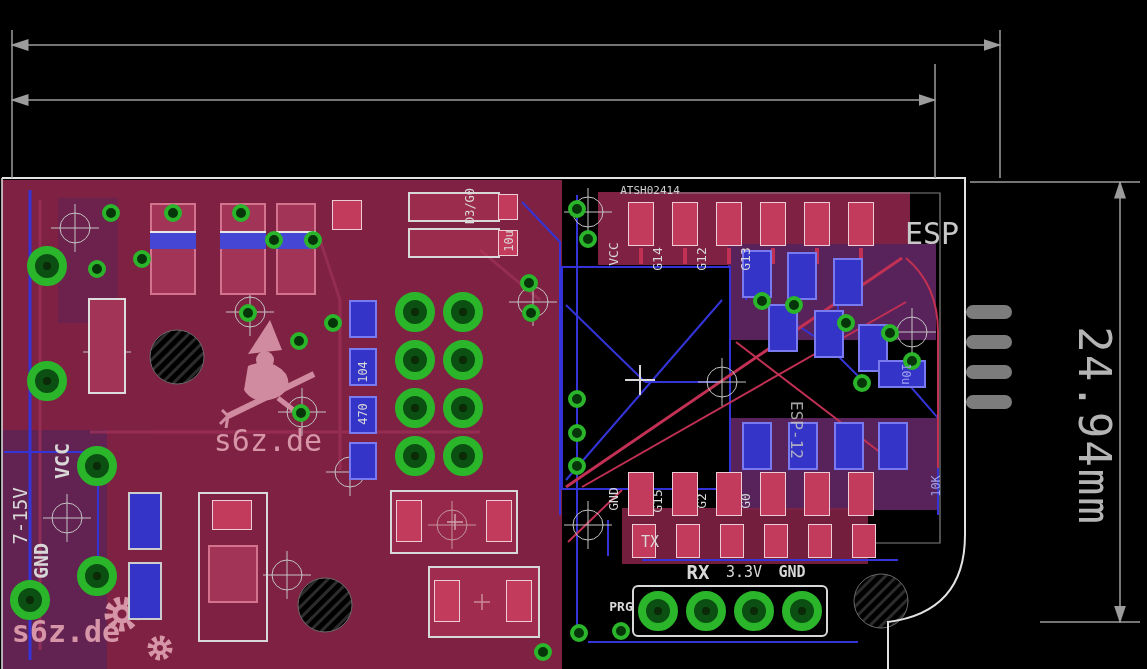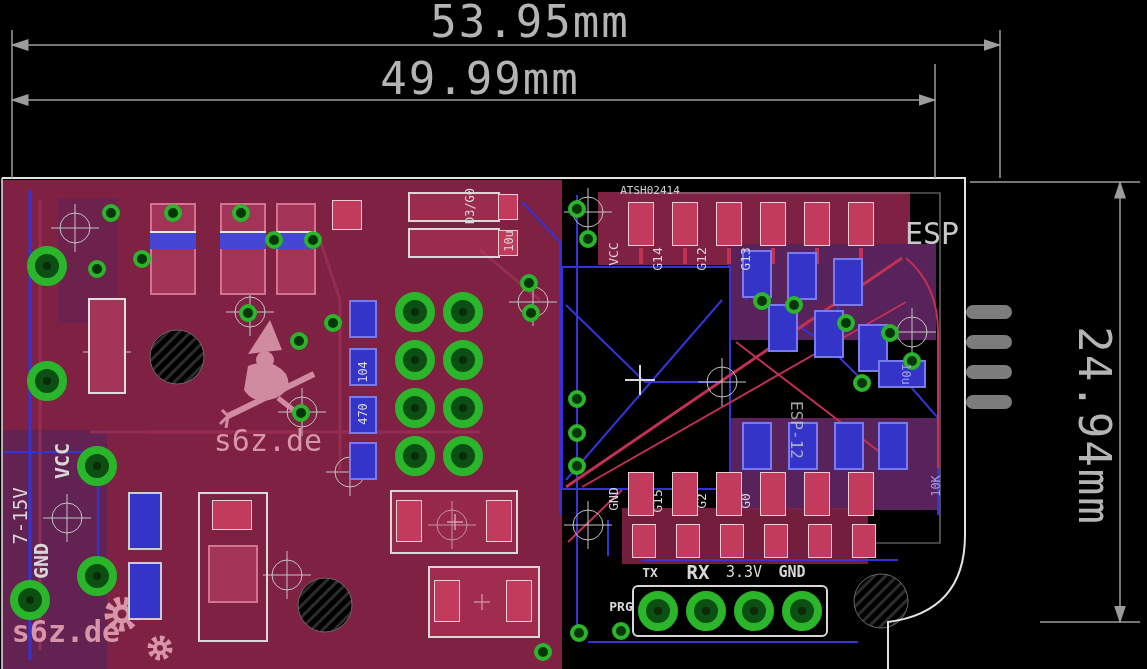--- a/index.html
+++ b/index.html
@@ -308,34 +308,32 @@
   <div class="via" style="left:753px;top:292px"></div>
   <div class="via" style="left:785px;top:296px"></div>
   <div class="via" style="left:837px;top:314px"></div>
   <div class="via" style="left:881px;top:324px"></div>
   <div class="via" style="left:853px;top:374px"></div>
   <div class="via" style="left:903px;top:352px"></div>
   <div class="via" style="left:612px;top:622px"></div>
   <div class="via" style="left:570px;top:624px"></div>
   <div class="via" style="left:534px;top:643px"></div>
 
-  <div class="lab dim" style="left:530px;top:22px">53.95mm</div>
-  <div class="lab dim" style="left:480px;top:79px">49.99mm</div>
   <div class="lab dim r90" style="left:1094px;top:426px">24.94mm</div>
 
   <div class="lab" style="left:932px;top:234px;font-size:30px;color:#c8c8c8">ESP</div>
   <div class="lab pink" style="left:268px;top:441px;font-size:30px">s6z.de</div>
   <div class="lab pink" style="left:66px;top:632px;font-size:30px;font-weight:bold">s6z.de</div>
 
   <div class="lab r270" style="left:62px;top:461px;font-size:20px;font-weight:bold">VCC</div>
   <div class="lab r270" style="left:41px;top:561px;font-size:20px;font-weight:bold">GND</div>
   <div class="lab r270" style="left:20px;top:516px;font-size:19px">7-15V</div>
 
   <div class="lab" style="left:621px;top:606px;font-size:13px;font-weight:bold">PRG</div>
-  <div class="lab" style="left:650px;top:572px;font-size:13px;font-weight:bold">TX</div>
+  <div class="lab" style="left:650px;top:542px;font-size:15px;font-weight:normal">TX</div>
   <div class="lab" style="left:698px;top:572px;font-size:19px;font-weight:bold">RX</div>
   <div class="lab" style="left:744px;top:572px;font-size:15px;font-weight:normal">3.3V</div>
   <div class="lab" style="left:792px;top:572px;font-size:15px;font-weight:bold">GND</div>
 
   <div class="lab r270" style="left:613px;top:254px;font-size:13px">VCC</div>
   <div class="lab r270" style="left:657px;top:259px;font-size:13px">G14</div>
   <div class="lab r270" style="left:701px;top:259px;font-size:13px">G12</div>
   <div class="lab r270" style="left:745px;top:259px;font-size:13px">G13</div>
   <div class="lab r270" style="left:613px;top:499px;font-size:13px">GND</div>
   <div class="lab r270" style="left:657px;top:501px;font-size:13px">G15</div>

